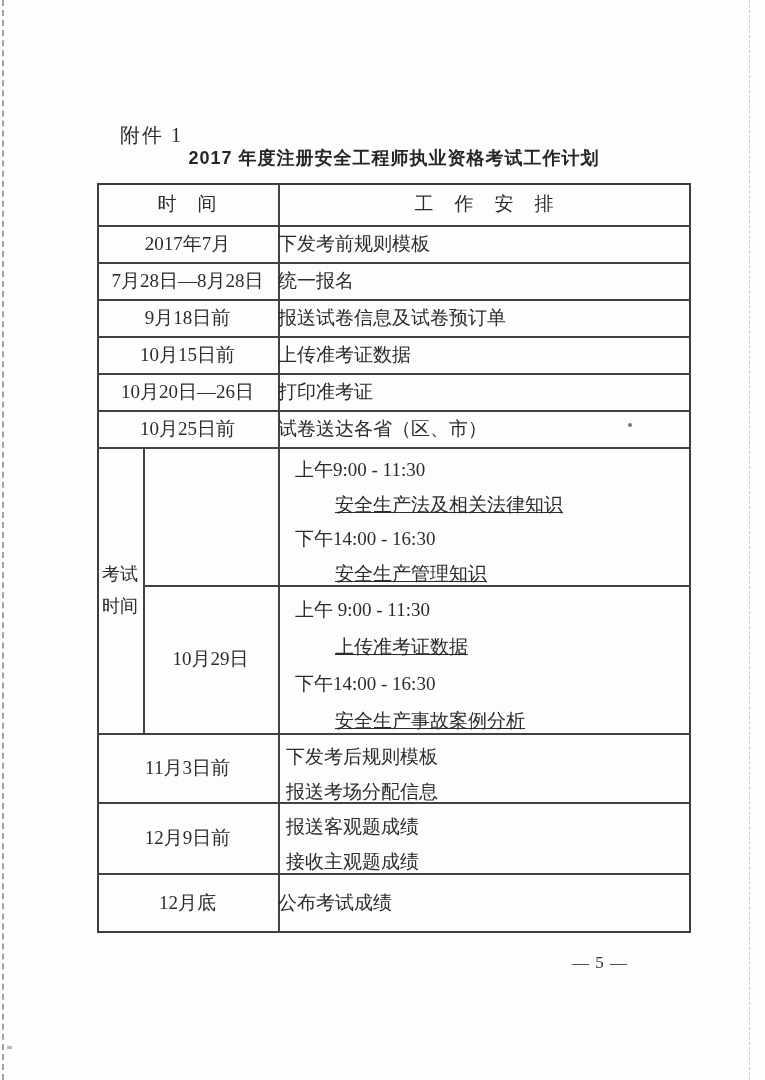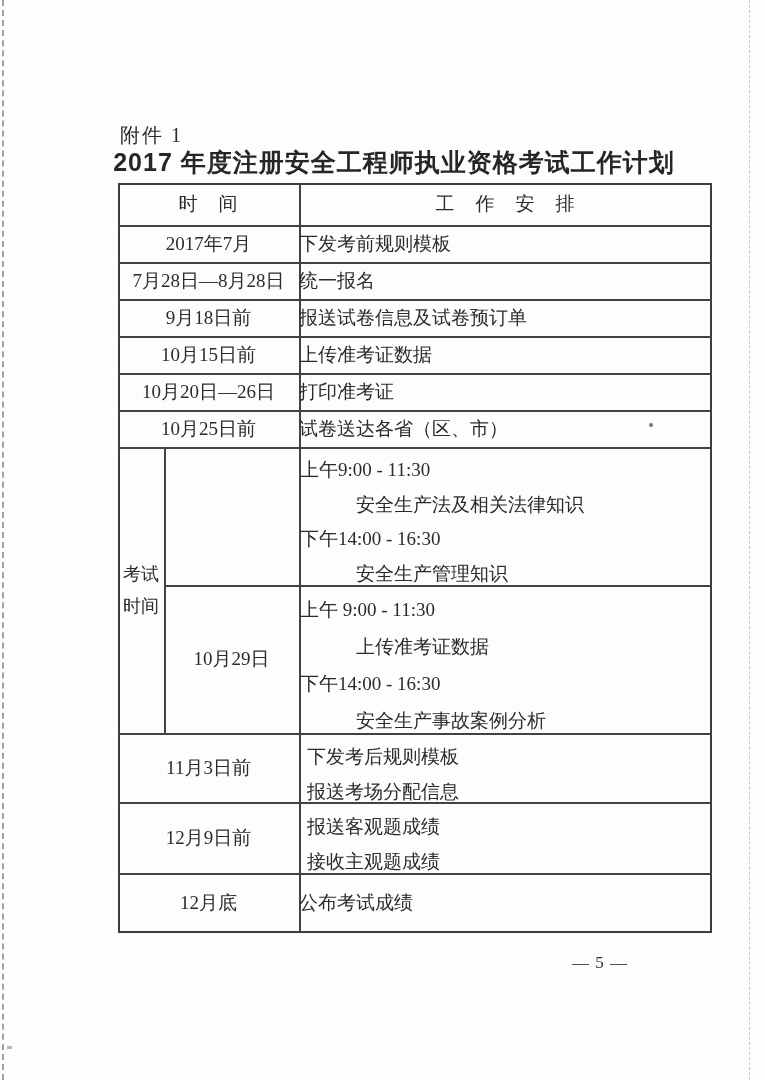--- a/index.html
+++ b/index.html
@@ -13,25 +13,25 @@
     color:#2b2b2b;
   }
   .attachment{
     position:absolute;left:120px;top:122px;
     font-size:20px;letter-spacing:2px;
   }
   .doc-title{
     position:absolute;left:97px;top:146px;width:594px;
     text-align:center;
     font-family:"Liberation Sans","DejaVu Sans",sans-serif;
-    font-weight:bold;font-size:25px;letter-spacing:1px;
+    font-weight:bold;font-size:18px;letter-spacing:1px;
     color:#262626;
   }
   .wp-table{
-    position:absolute;left:97px;top:183px;width:594px;height:750px;margin-left:21px;
+    position:absolute;left:97px;top:183px;width:594px;height:750px;
   }
   .outer-border{
     position:absolute;left:0;top:0;right:0;bottom:0;
     border:2px solid #3d3d3d;
   }
   .hline{position:absolute;height:2px;background:#424242;left:0;width:594px;}
   .vline{position:absolute;width:2px;background:#424242;}
   .cell{
     position:absolute;
     display:flex;align-items:center;
@@ -43,22 +43,22 @@
   .hdr{letter-spacing:1px;}
   .exam-label{
     flex-direction:column;justify-content:center;
     font-size:18px;gap:14px;line-height:1;
     left:0;width:46px;
   }
   .sched{
     flex-direction:column;align-items:stretch;justify-content:space-around;
     padding:6px 0;
   }
-  .sched .t{padding-left:1px;}
-  .sched .s{padding-left:57px;}
+  .sched .t{padding-left:17px;}
+  .sched .s{padding-left:57px;text-decoration:underline;}
   .two-line{
     flex-direction:column;align-items:stretch;justify-content:space-around;
     padding:7px 0 7px 8px;
   }
   .page-number{
     position:absolute;left:555px;top:953px;width:90px;
     text-align:center;font-size:17px;letter-spacing:1px;color:#333;
   }
   .edge-left{
     position:absolute;left:2px;top:0;height:1080px;width:0;

